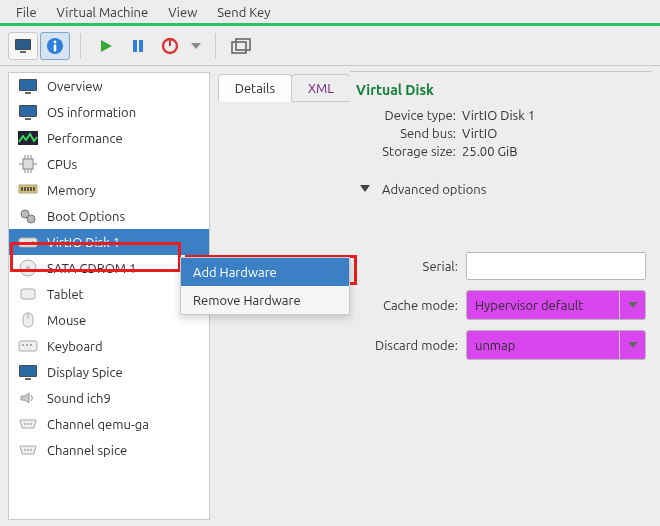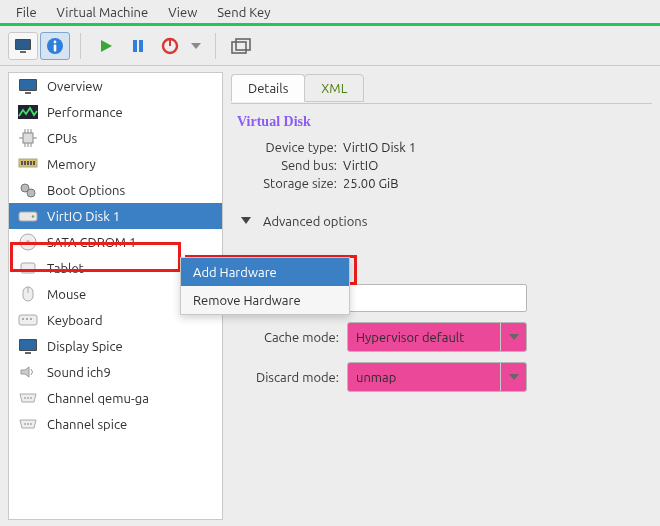--- a/index.html
+++ b/index.html
@@ -83,57 +83,56 @@
   .hl-red {
     position: absolute;
     border: 3px solid #ea1c1c;
     pointer-events: none;
   }
   
   .content {
     flex: 1;
     padding: 6px 8px 6px 4px;
     display: flex;
-    flex-direction: column;
+    flex-direction: row;
   }
   .tabs {
     display: flex;
     align-items: center;
     gap: 0;
     height: 32px;
   }
   .tab {
     padding: 6px 16px;
     border: 1px solid #c9c9c9;
     border-bottom: 1px solid #c9c9c9;
     background: #ededed;
     border-radius: 4px 4px 0 0;
-    color: #4d7c0f;
+    color: #701a75;
     margin-right: -1px;
   }
   .tab.active {
     background: #fdfdfd;
     color: #2e2e2e;
     border-bottom: 1px solid #fdfdfd;
     position: relative;
     z-index: 2;
   }
   .panel {
     border-top: 1px solid #c9c9c9;
     background: #ededed;
     margin-top: -1px;
     padding: 10px 6px 6px 6px;
     flex:1;
   }
   .panel h3 {
     font-size: 14px;
     font-weight: bold;
     margin-bottom: 8px;
-    color: #8b5cf6;
-    font-family: Liberation Serif, serif;
+    color: #15803d;
   }
   .kv { display:flex; align-items:center; padding:2px 0 2px 10px; }
   .kv .k { width:96px; text-align:right; color:#3a3a3a; padding-right:6px; }
   .kv .v { color:#2e2e2e; }
   .adv-row {
     display:flex; align-items:center; gap:12px;
     margin-top:22px; margin-left:4px; color:#3a3a3a;
     font-size:13px;
   }
   .formrow {
@@ -146,21 +145,21 @@
     border:1px solid #b7b7b7;
     background:#fff;
     height:28px;
     width:180px;
     border-radius:2px;
     padding:0 6px;
   }
   .combo {
     display:flex; align-items:center;
     border:1px solid #b7b7b7;
-    background:#ec4899;
+    background:#d946ef;
     height:30px;
     width:180px;
     border-radius:3px;
   }
   .combo .ctext { flex:1; padding:0 8px; }
   .combo .cbtn {
     width:26px; height:100%;
     display:flex; align-items:center; justify-content:center;
     border-left:1px solid #c9c9c9;
   }
@@ -256,20 +255,30 @@
           <svg width="20" height="16">
             <rect x="1" y="1" width="18" height="12" rx="1" fill="#4a4a4a"></rect>
             <rect x="2" y="2" width="16" height="10" fill="#2b6aa5"></rect>
             <rect x="7" y="14" width="6" height="2" fill="#666"></rect>
           </svg>
         </span>
       <span>Overview</span>
     </div>
     <div class="sidebar-row">
       <span class="rowicon">
+          <svg width="20" height="16">
+            <rect x="1" y="1" width="18" height="12" rx="1" fill="#4a4a4a"></rect>
+            <rect x="2" y="2" width="16" height="10" fill="#2b6aa5"></rect>
+            <rect x="7" y="14" width="6" height="2" fill="#666"></rect>
+          </svg>
+        </span>
+      <span>OS information</span>
+    </div>
+    <div class="sidebar-row">
+      <span class="rowicon">
           <svg width="20" height="14">
             <rect x="0" y="0" width="20" height="14" fill="#223"></rect>
             <polyline points="1,11 5,5 8,9 12,3 16,10 19,6" fill="none" stroke="#40e060" stroke-width="1.8"></polyline>
           </svg>
         </span>
       <span>Performance</span>
     </div>
     <div class="sidebar-row">
       <span class="rowicon">
           <svg width="18" height="18">

